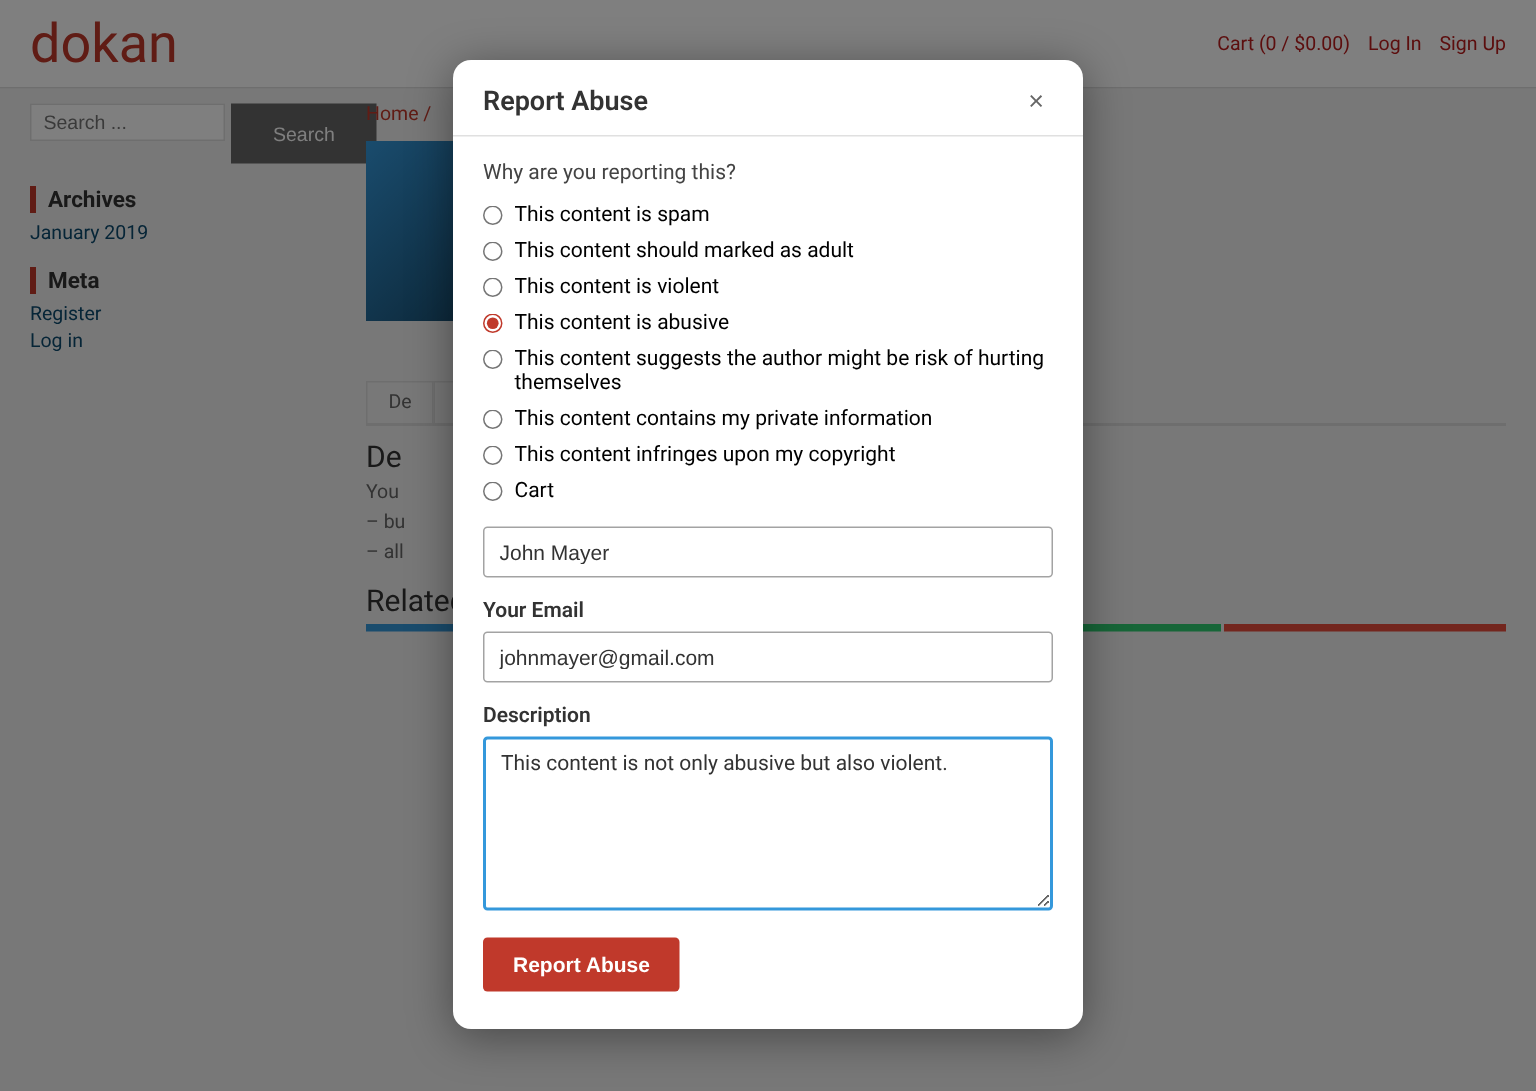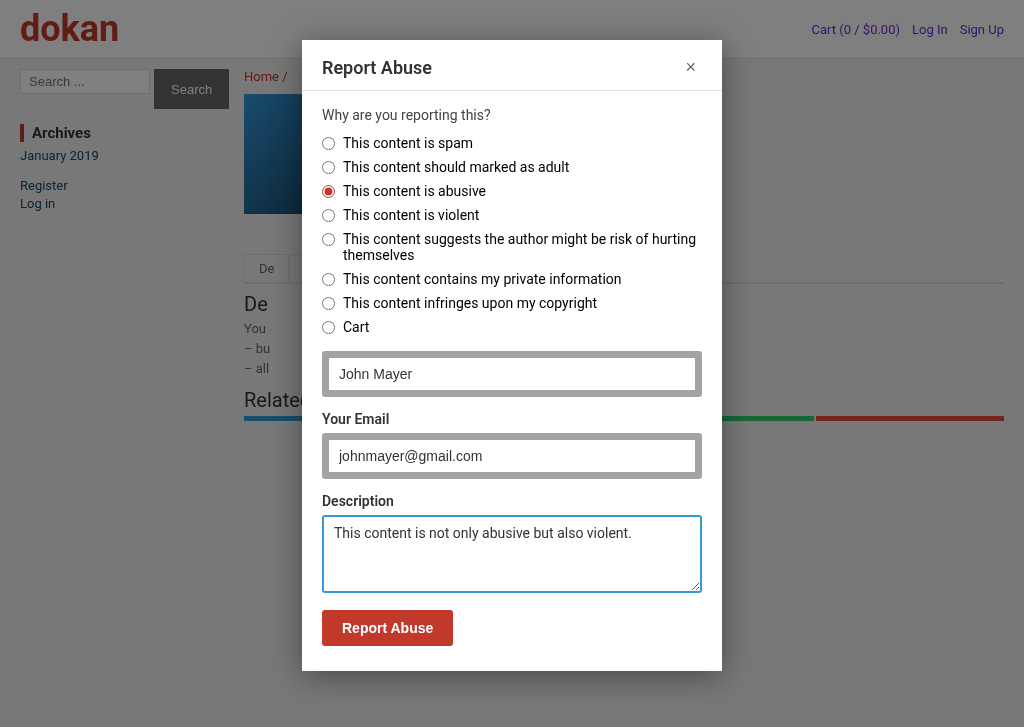--- a/index.html
+++ b/index.html
@@ -25,31 +25,31 @@
       background: #fff;
       border-bottom: 1px solid #ddd;
       padding: 8px 20px;
       display: flex;
       align-items: center;
       justify-content: space-between;
     }
 
     .bg-logo {
       font-size: 36px;
-      font-weight: bold;
+      font-weight: normal;
       color: #333;
     }
     .bg-logo span { color: #c0392b; }
 
     .bg-header-right {
       display: flex;
       gap: 12px;
       align-items: center;
       font-size: 13px;
-      color: #6d28d9;
+      color: #b91c1c;
     }
 
     .bg-nav {
       background: #333;
       padding: 6px 20px;
       font-size: 13px;
       color: #ccc;
     }
 
     .bg-content {
@@ -74,21 +74,21 @@
       padding: 4px 8px;
       font-size: 13px;
       width: 130px;
       color: #999;
     }
 
     .bg-search button {
       background: #666;
       color: #fff;
       border: none;
-      padding: 4px 17px;
+      padding: 4px 28px;
       font-size: 13px;
       cursor: pointer;
     }
 
     .bg-sidebar-section {
       margin-bottom: 15px;
     }
 
     .bg-sidebar-title {
       font-size: 15px;
@@ -193,21 +193,21 @@
       display: flex;
       align-items: flex-start;
       justify-content: center;
       padding-top: 40px;
     }
 
     
     .modal {
       background: #fff;
       width: 420px;
-      border-radius: 0;
+      border-radius: 12px;
       box-shadow: 0 5px 30px rgba(0,0,0,0.4);
       position: relative;
       max-height: 680px;
       overflow-y: auto;
     }
 
     .modal-header {
       padding: 16px 20px 12px;
       border-bottom: 1px solid #e0e0e0;
       display: flex;
@@ -269,38 +269,38 @@
     .form-label {
       font-size: 14px;
       font-weight: 600;
       color: #333;
       display: block;
       margin-bottom: 6px;
     }
 
     .form-input {
       width: 100%;
-      border: 7px solid #a3a3a3;
+      border: 1px solid #a3a3a3;
       padding: 8px 10px;
       font-size: 14px;
       border-radius: 3px;
       color: #333;
       outline: none;
     }
 
     .form-textarea {
       width: 100%;
       border: 2px solid #3498db;
       padding: 8px 10px;
       font-size: 14px;
       border-radius: 3px;
       color: #333;
       outline: none;
       resize: vertical;
-      height: 78px;
+      height: 116px;
       font-family: inherit;
     }
 
     .btn-report {
       background: #c0392b;
       color: #fff;
       border: none;
       padding: 10px 20px;
       font-size: 14px;
       font-weight: 600;
@@ -341,20 +341,21 @@
     <div class="bg-sidebar">
       <div class="bg-search">
         <input class="bg-search" type="text" placeholder="Search ..." style="">
         <button>Search</button>
       </div>
       <div class="bg-sidebar-section">
         <div class="bg-sidebar-title">Archives</div>
         <a class="bg-sidebar-link">January 2019</a>
       </div>
       <div class="bg-sidebar-section">
+        <div class="bg-sidebar-title">Meta</div>
         <a class="bg-sidebar-link">Register</a>
         <a class="bg-sidebar-link">Log in</a>
       </div>
     </div>
 
     <div class="bg-main">
       <div class="bg-breadcrumb">Home /</div>
       <div class="bg-product-area">
         <div class="bg-product-img"></div>
         <div class="bg-product-info">
@@ -399,26 +400,26 @@
 
       <label class="radio-item">
             <input type="radio" name="report-reason" value="opt1" style="">
             <span>This content is spam</span>
           </label>
           <label class="radio-item">
             <input type="radio" name="report-reason" value="opt2" style="">
             <span>This content should marked as adult</span>
           </label>
           <label class="radio-item">
+            <input type="radio" name="report-reason" value="opt4" style="">
+            <span>This content is violent</span>
+          </label>
+          <label class="radio-item">
             <input type="radio" name="report-reason" value="opt3" checked="" style="">
             <span>This content is abusive</span>
-          </label>
-          <label class="radio-item">
-            <input type="radio" name="report-reason" value="opt4" style="">
-            <span>This content is violent</span>
           </label>
           <label class="radio-item">
             <input type="radio" name="report-reason" value="opt5" style="">
             <span>This content suggests the author might be risk of hurting themselves</span>
           </label>
           <label class="radio-item">
             <input type="radio" name="report-reason" value="opt7" style="">
             <span>This content contains my private information</span>
           </label>
           <label class="radio-item">

